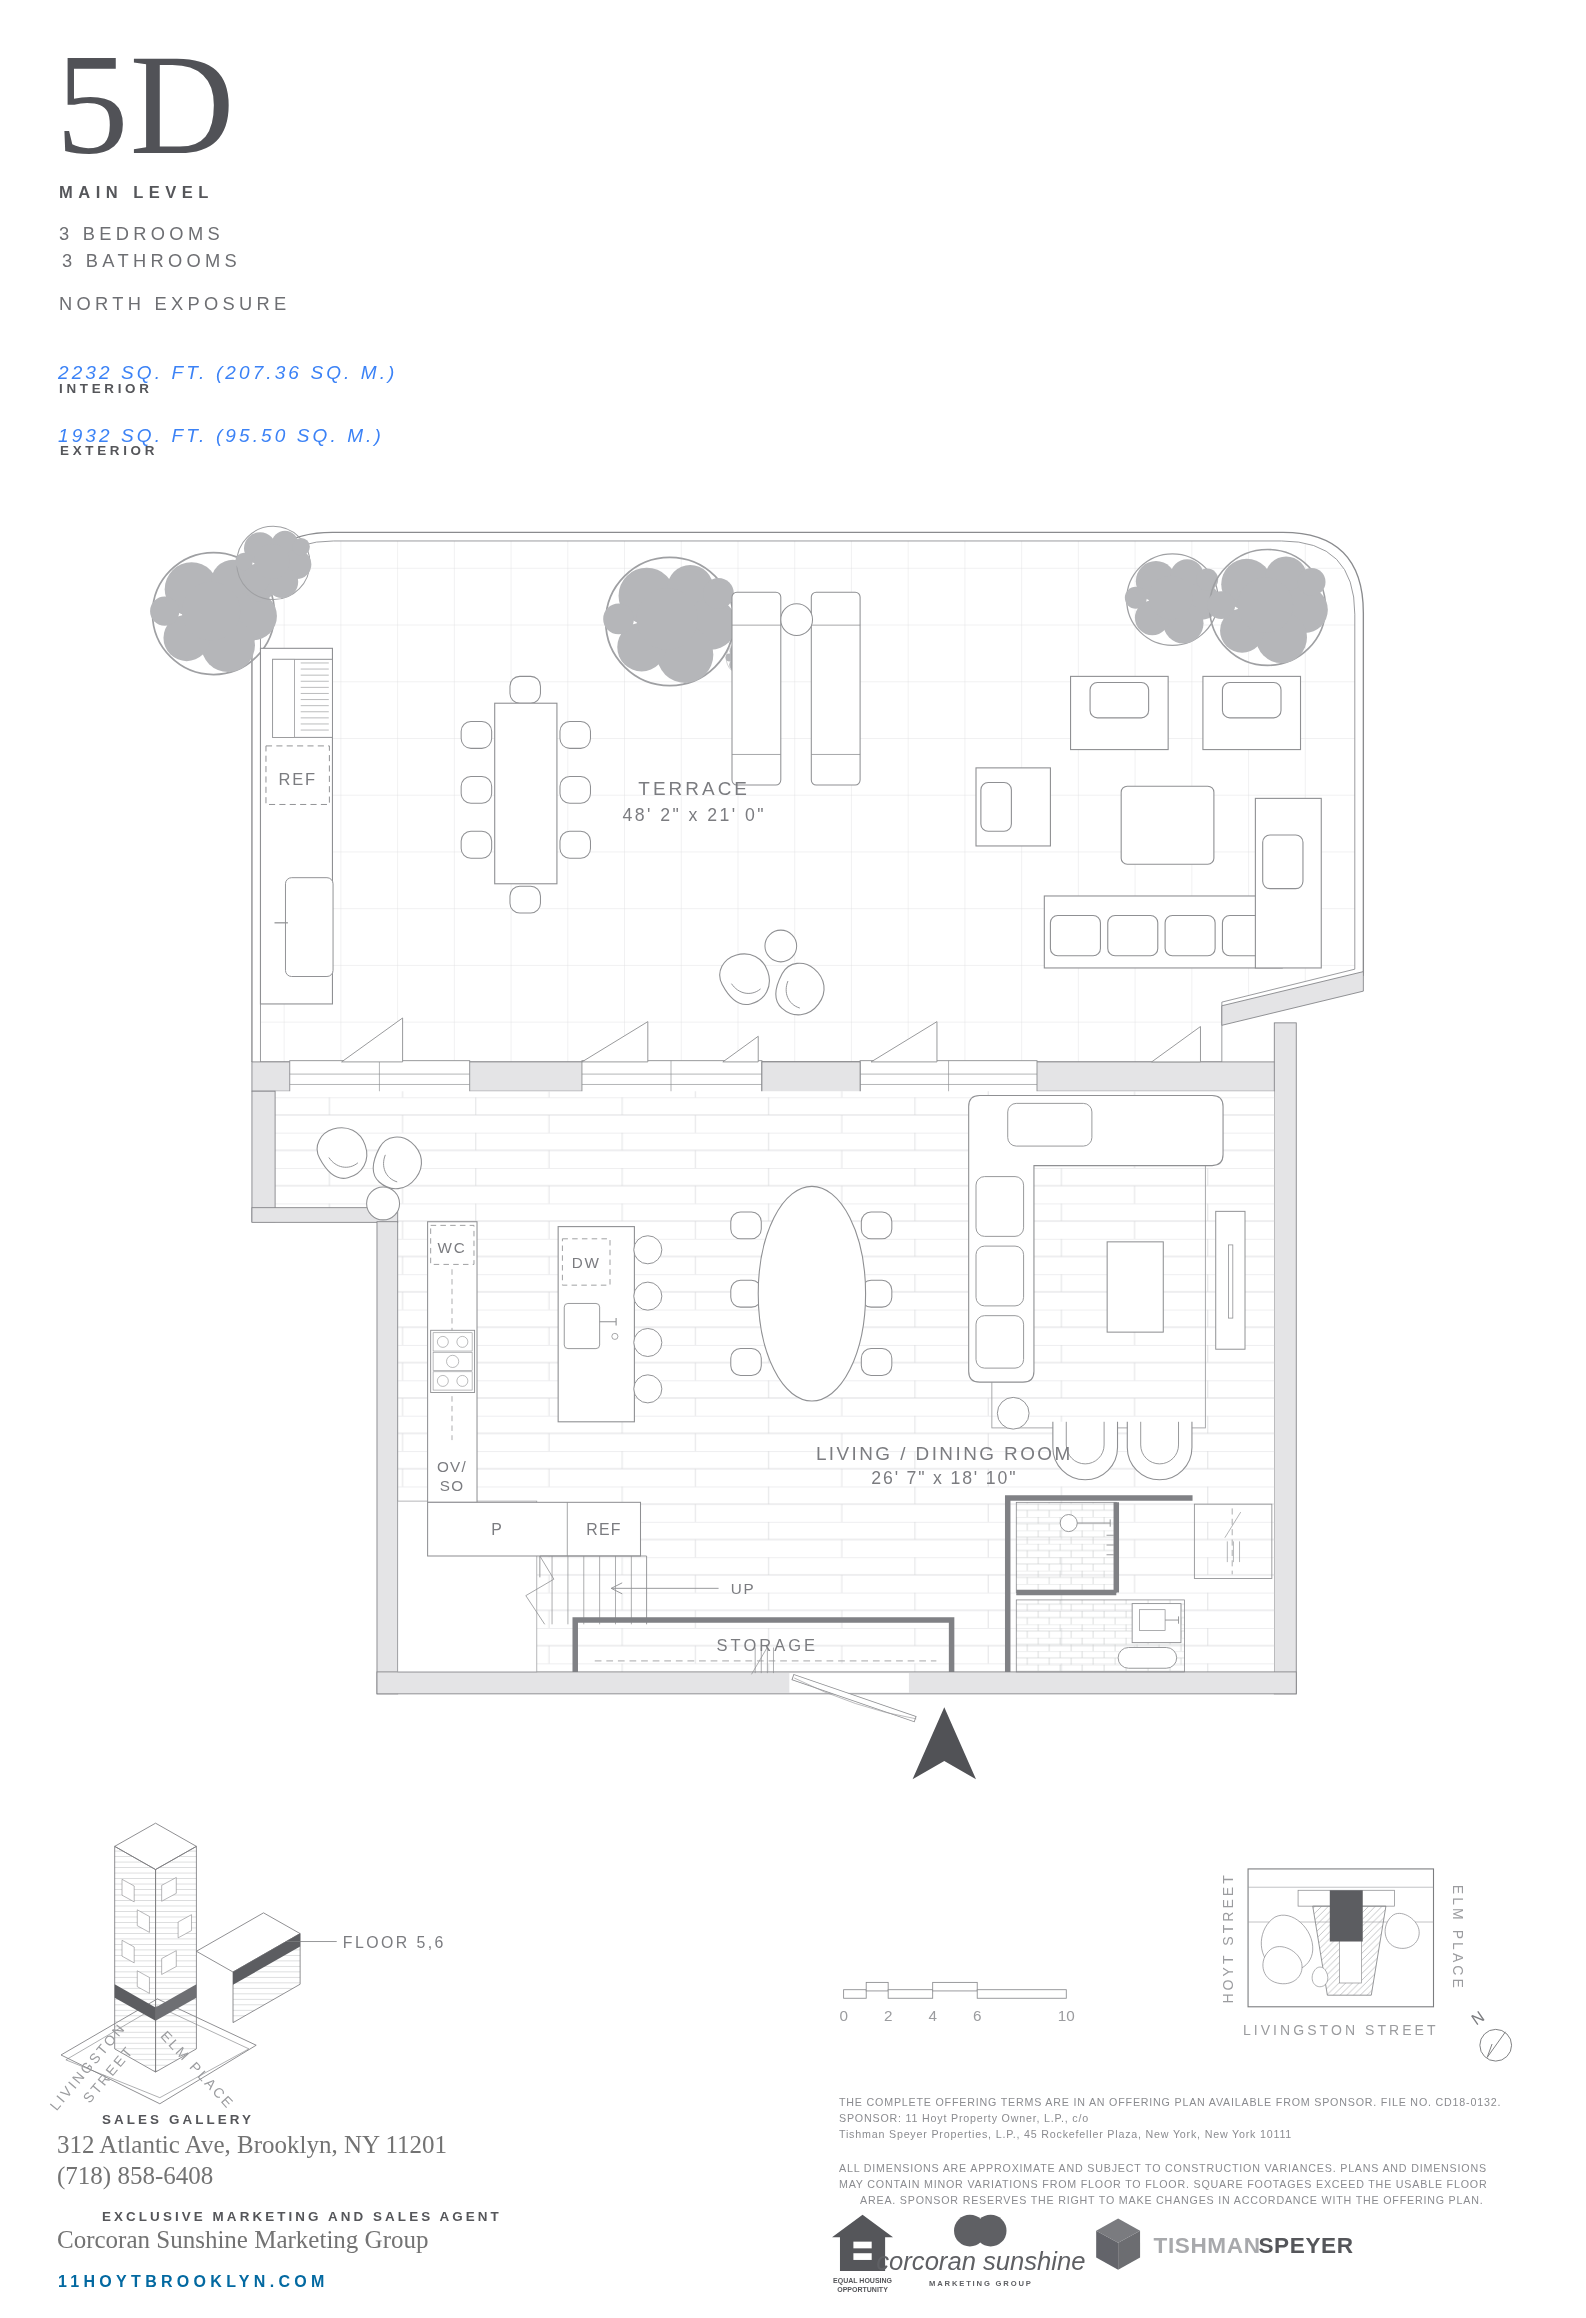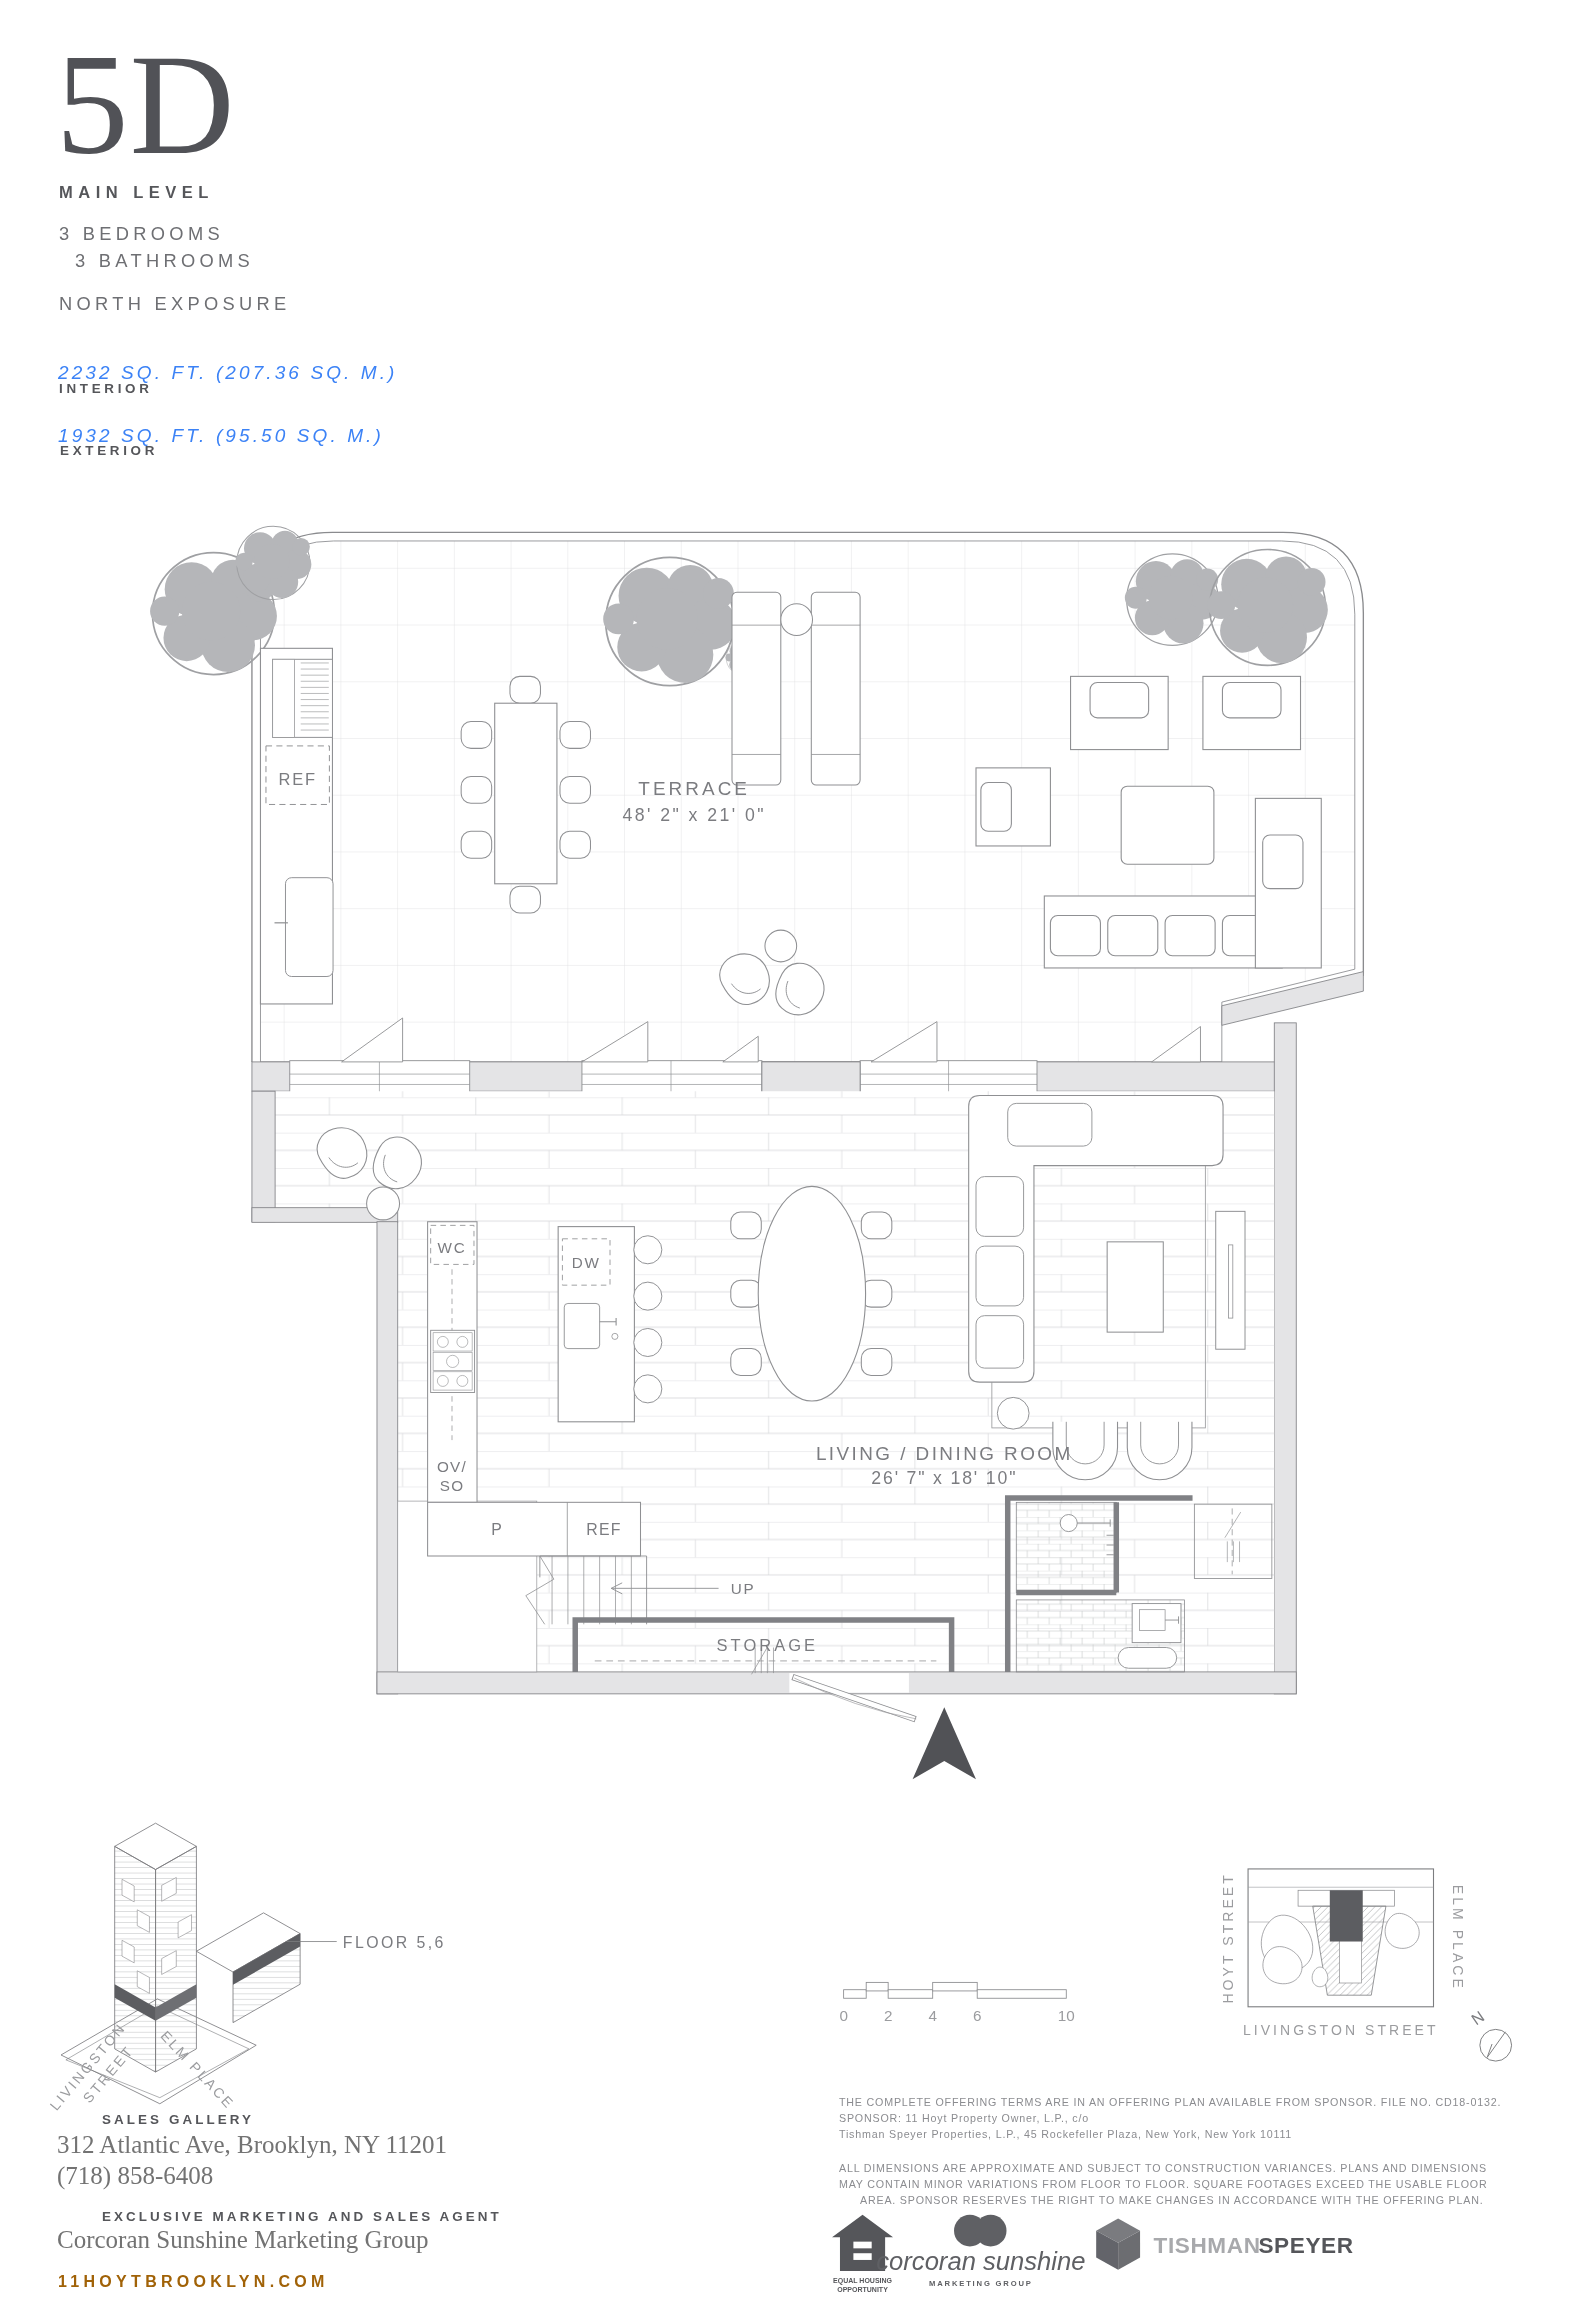--- a/index.html
+++ b/index.html
@@ -8,34 +8,34 @@
   .abs{position:absolute;}
   
   .unit{font-family:"Liberation Serif",serif;font-size:145px;line-height:1;color:#515257;letter-spacing:1.2px;}
   .lvl{font-size:16.5px;font-weight:700;letter-spacing:5.5px;color:#55565a;}
   .sub{font-size:18.3px;letter-spacing:4.3px;color:#6e6f73;}
   .cap{font-size:13.4px;font-weight:700;letter-spacing:3.7px;color:#55565a;margin-top:39px;}
   .area{font-size:19px;letter-spacing:3.1px;color:#3b82f6;font-style:italic;}
   
   .flabel{font-size:13.4px;font-weight:700;letter-spacing:3.1px;color:#55565a;margin-left:44px;}
   .fserif{font-family:"Liberation Serif",serif;font-size:25px;color:#737373;}
-  .fsite{font-size:16px;font-weight:700;letter-spacing:4.3px;color:#a16207;}
+  .fsite{font-size:16px;font-weight:700;letter-spacing:4.3px;color:#0369a1;}
   .legal{font-size:10.7px;letter-spacing:0.8px;color:#8b8c90;line-height:16px;white-space:nowrap;}
   svg text{font-family:"Liberation Sans",sans-serif;}
   .planlbl{fill:#7b7c80;}
 </style>
 </head>
 <body>
 
 <div class="sheet">
 
   <div class="abs unit" style="left:56px;top:32px;">5D</div>
   <div class="abs lvl" style="left:59px;top:183px;">MAIN LEVEL</div>
   <div class="abs sub" style="left:59px;top:223px;">3 BEDROOMS</div>
-  <div class="abs sub" style="left:75px;top:250px;">3 BATHROOMS</div>
+  <div class="abs sub" style="left:62px;top:250px;">3 BATHROOMS</div>
   <div class="abs sub" style="left:59px;top:293px;">NORTH EXPOSURE</div>
   <div class="abs cap" style="left:59px;top:342px;">INTERIOR</div>
   <div class="abs area" style="left:58px;top:362px;">2232 SQ. FT. (207.36 SQ. M.)</div>
   <div class="abs cap" style="left:60px;top:404px;">EXTERIOR</div>
   <div class="abs area" style="left:58px;top:425px;">1932 SQ. FT. (95.50 SQ. M.)</div>
 
   <svg class="abs" style="left:0;top:0;" width="1586" height="2319" viewBox="0 0 2600 3800">
     <defs>
       <pattern id="tile" width="93" height="93" patternUnits="userSpaceOnUse">
         <path d="M93,0 L0,0 0,93" fill="none" stroke="#dbdcde" stroke-width="1.3"></path>

